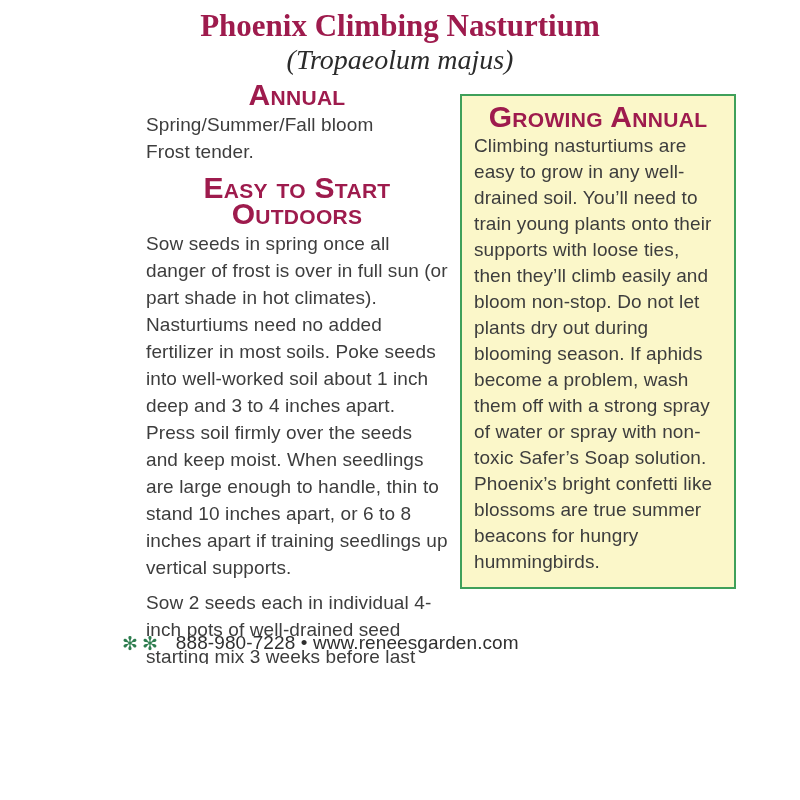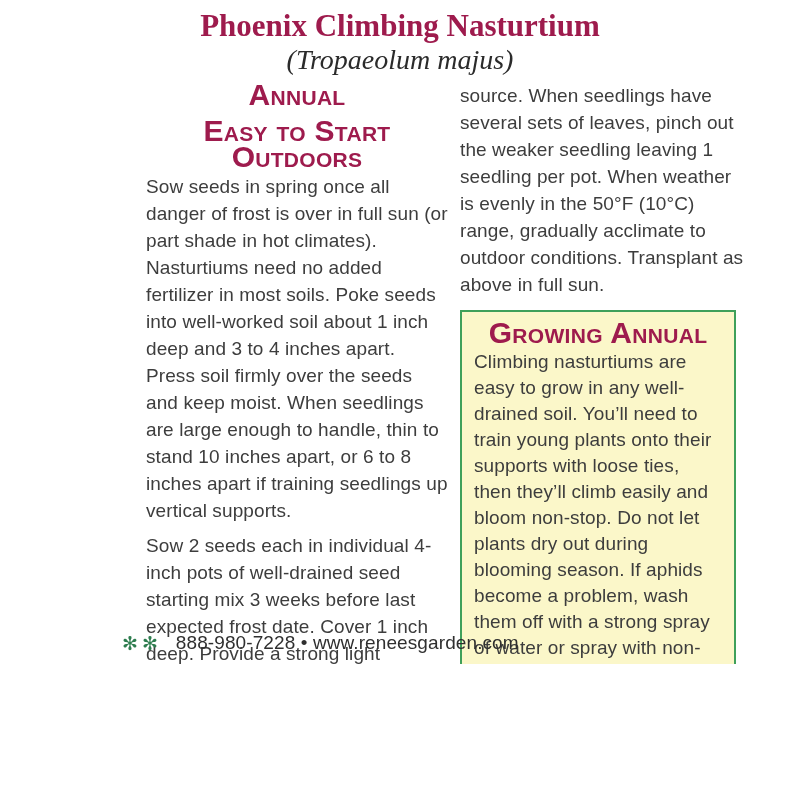--- a/index.html
+++ b/index.html
@@ -102,29 +102,30 @@
 
 <div class="page">
 
   <h1 class="title">Phoenix Climbing Nasturtium</h1>
   <div class="subtitle">(Tropaeolum majus)</div>
 
   <div class="columns">
 
     <div class="col-left">
       <h2 class="sec">Annual</h2>
+      <p class="body pre">Spring/Summer/Fall bloom
+Frost tender.</p>
 
       <h2 class="sec">Easy to Start Outdoors</h2>
       <p class="body">Sow seeds in spring once all danger of frost is over in full sun (or part shade in hot climates). Nasturtiums need no added fertilizer in most soils. Poke seeds into well-worked soil about 1 inch deep and 3 to 4 inches apart. Press soil firmly over the seeds and keep moist. When seedlings are large enough to handle, thin to stand 10 inches apart, or 6 to 8 inches apart if training seedlings up vertical supports.</p>
 
       <p class="body">Sow 2 seeds each in individual 4-inch pots of well-drained seed starting mix 3 weeks before last expected frost date. Cover 1 inch deep. Provide a strong light</p>
     </div>
 
     <div class="col-right">
-      <p class="body">source. When seedlings have several sets of leaves, pinch out the weaker seedling leaving 1 seedling per pot. When weather is evenly in the 50°F (10°C) range, gradually acclimate to outdoor conditions. Transplant as above in full sun.</p>
 
       <div class="notes-box">
         <h2 class="sec">Growing Annual</h2>
         <p class="body">Climbing nasturtiums are easy to grow in any well-drained soil. You’ll need to train young plants onto their supports with loose ties, then they’ll climb easily and bloom non-stop. Do not let plants dry out during blooming season. If aphids become a problem, wash them off with a strong spray of water or spray with non-toxic Safer’s Soap solution. Phoenix’s bright confetti like blossoms are true summer beacons for hungry hummingbirds.</p>
       </div>
     </div>
 
   </div>
 
   <div class="footer">

